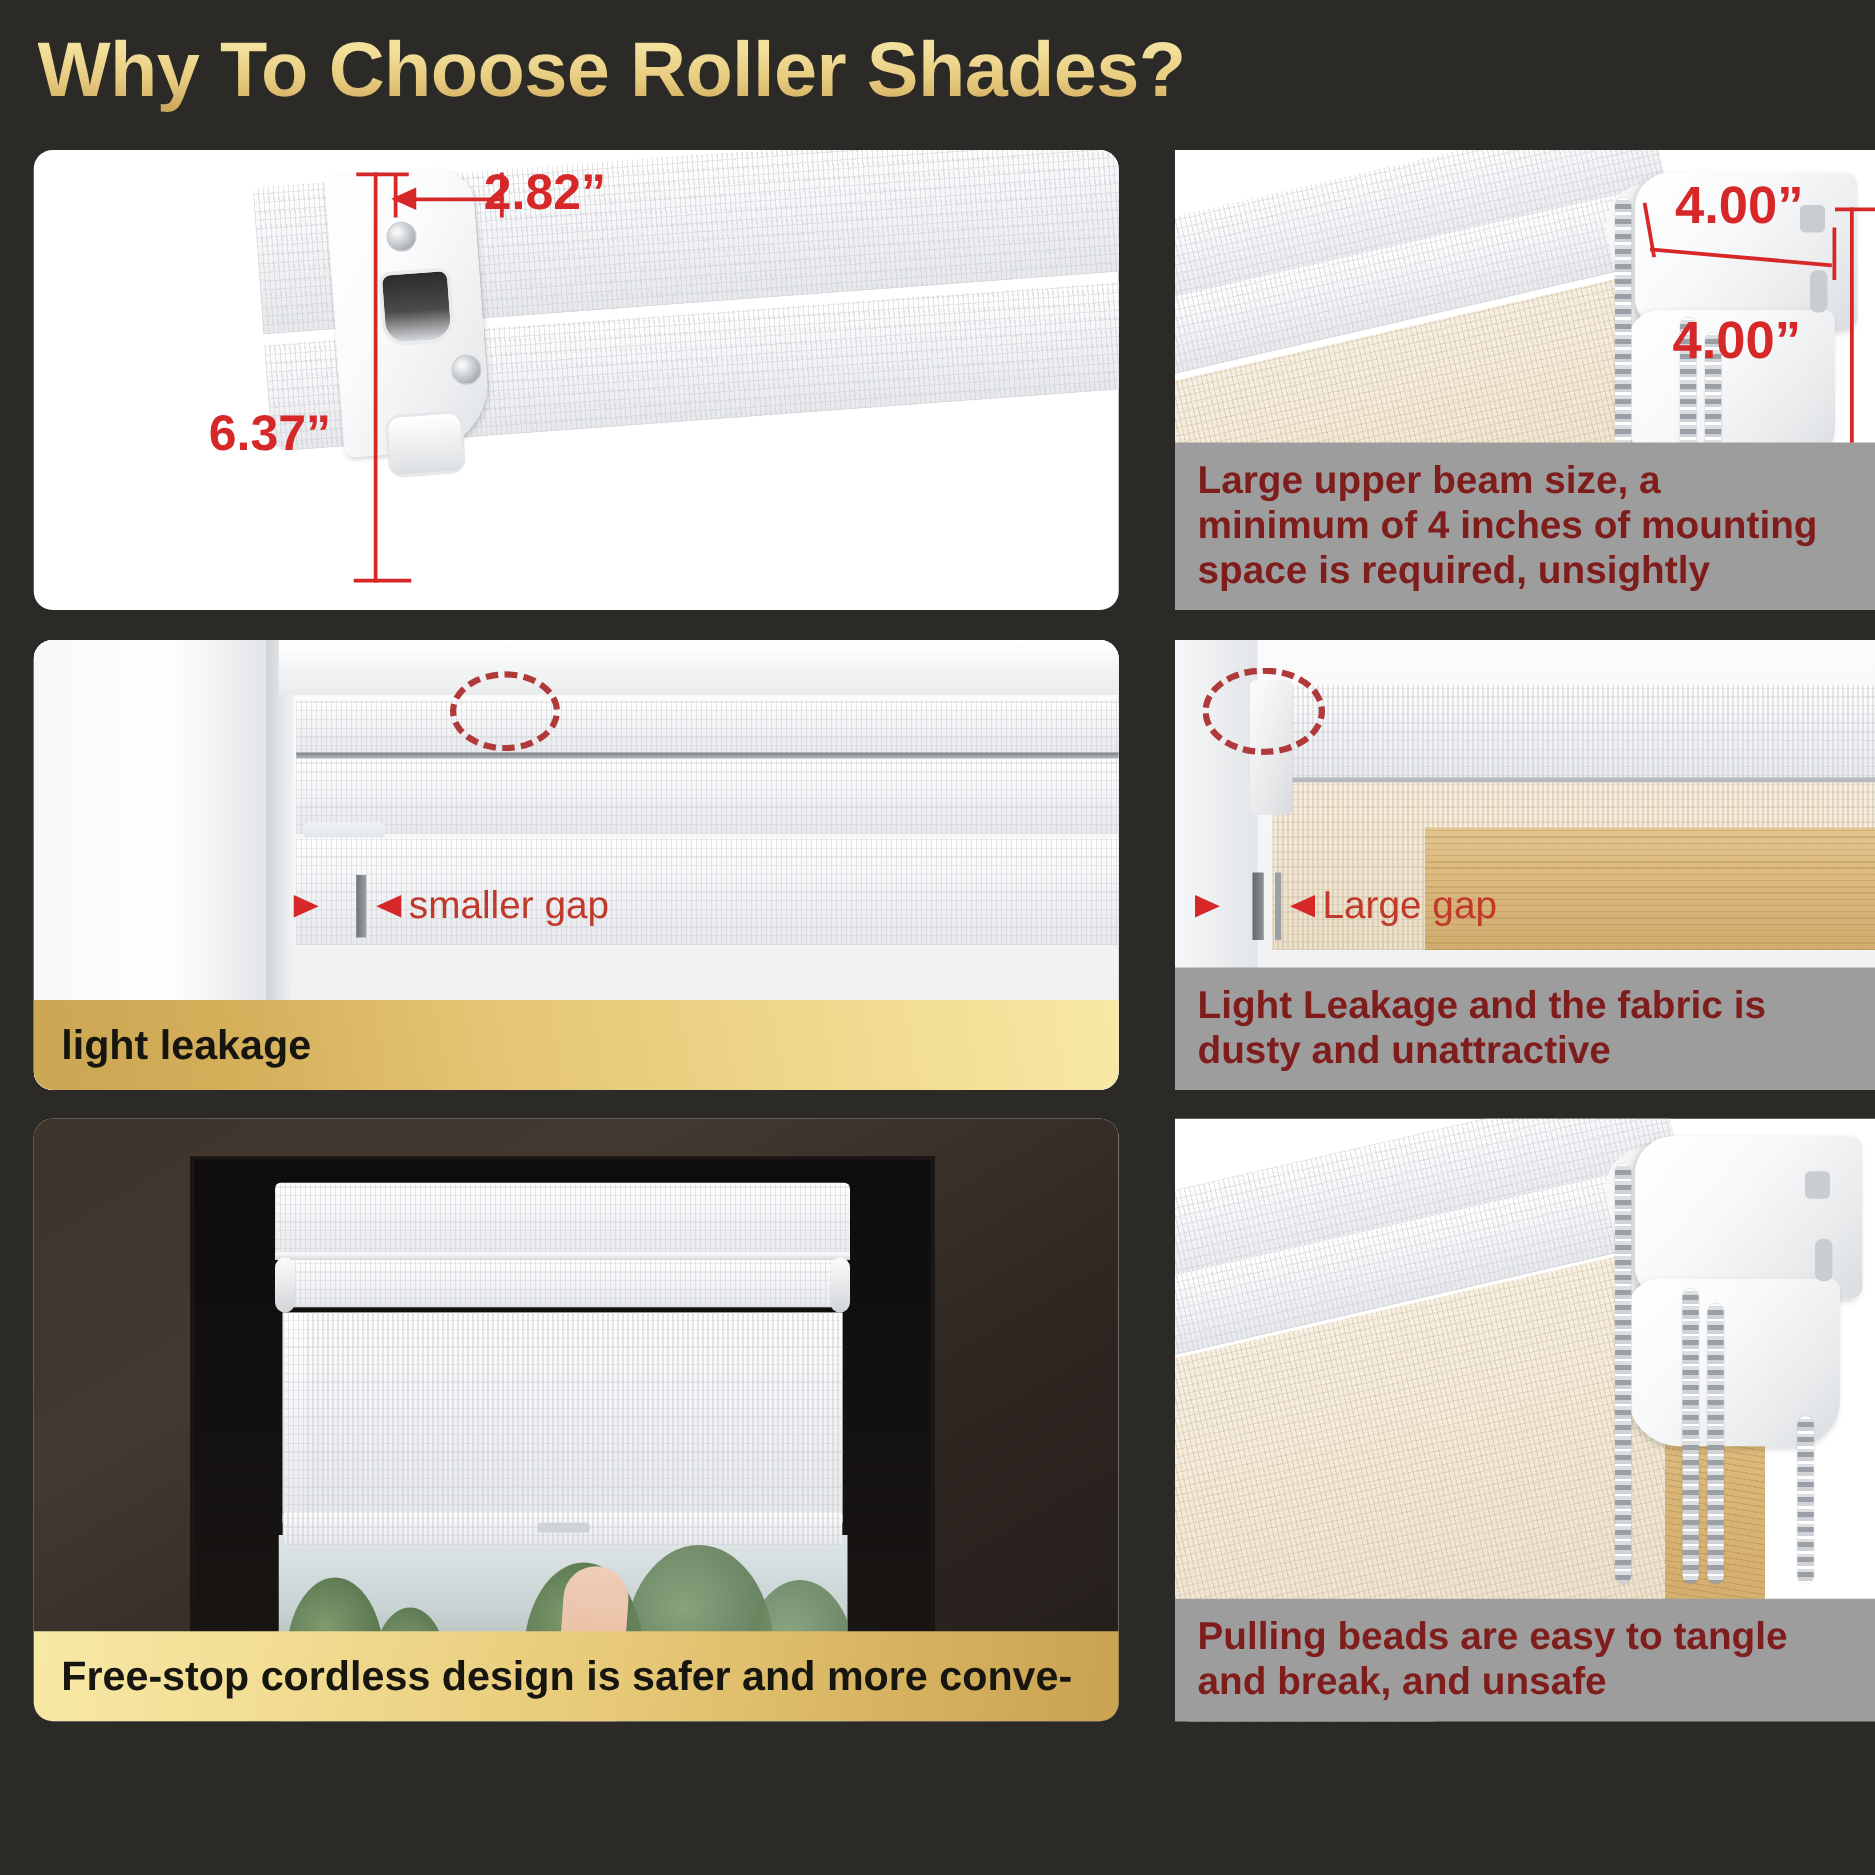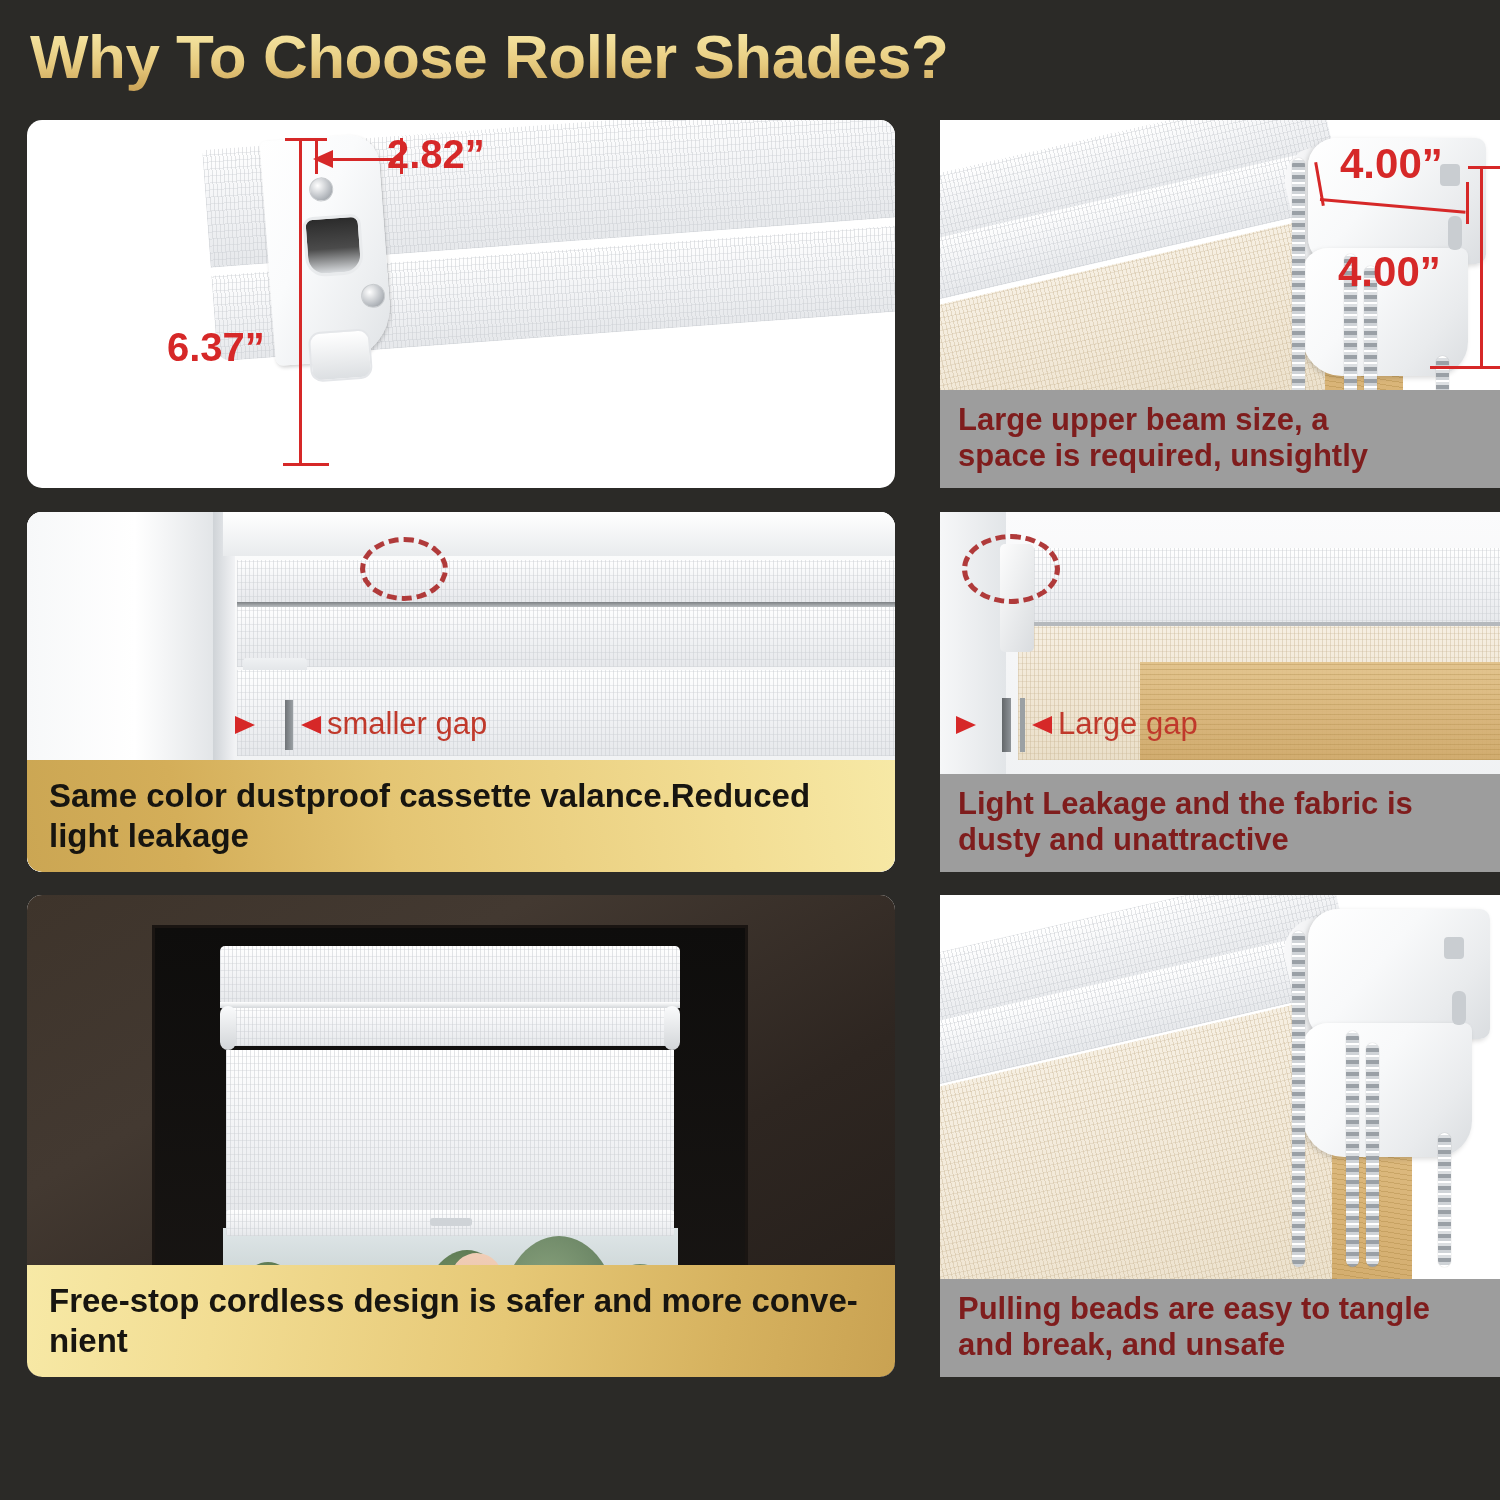--- a/index.html
+++ b/index.html
@@ -209,20 +209,21 @@
       <div class="dim-lbl" style="left:400px;top:20px;font-size:42px;">4.00”</div>
 
       <div class="dim-line dim-v" style="left:540px;top:46px;height:202px;"></div>
       <div class="tick-h" style="left:528px;top:46px;width:42px;"></div>
       <div class="tick-h" style="left:490px;top:246px;width:80px;"></div>
       <div class="dim-lbl" style="left:398px;top:128px;font-size:42px;">4.00”</div>
     </div>
 
     <div class="cap grey">
       <span class="line">Large upper beam size, a</span>
+      <span class="line">minimum of 4 inches of mounting</span>
       <span class="line">space is required, unsightly</span>
     </div>
   </div>
 
   <div class="panel left c-left r2">
     <div class="art">
 
       <div style="position:absolute;left:0;top:0;right:0;bottom:0;background:linear-gradient(180deg,#fdfdfd,#eceef0);"></div>
       <div style="position:absolute;left:0;top:0;width:196px;height:100%;background:linear-gradient(90deg,#f7f8f9 0%,#ffffff 55%,#dfe2e5 100%);"></div>
       <div style="position:absolute;left:186px;top:0;width:22px;height:100%;background:linear-gradient(90deg,#cfd3d7,#f2f3f5);"></div>
@@ -236,21 +237,20 @@
 
       <div class="dashed-ellipse" style="left:333px;top:25px;width:78px;height:54px;"></div>
 
       <div style="position:absolute;left:258px;top:188px;width:8px;height:50px;background:linear-gradient(90deg,#6f7377,#9aa0a4);"></div>
       <div class="arrow-r" style="left:208px;top:204px;"></div>
       <div class="arrow-l" style="left:274px;top:204px;"></div>
       <div class="gap-lbl" style="left:300px;top:194px;">smaller gap</div>
     </div>
 
     <div class="cap gold rev">
-      <span class="line">Same color dustproof cassette valance.Reduced</span>
       <span class="line">light leakage</span>
     </div>
   </div>
 
   <div class="panel right c-right r2">
     <div class="art">
       <div style="position:absolute;left:0;top:0;right:0;bottom:0;background:linear-gradient(180deg,#fbfbfc,#eceef0);"></div>
       <div style="position:absolute;left:0;top:0;width:66px;height:100%;background:linear-gradient(90deg,#f6f7f8,#e2e5e8);"></div>
 
       <div class="fabric-white" style="position:absolute;left:70px;top:36px;right:0;height:80px;border-radius:0 0 6px 6px;"></div>
@@ -299,21 +299,20 @@
           <div style="position:absolute;left:444px;top:60px;width:16px;height:44px;background:linear-gradient(180deg,#fafbfc,#d2d5d8);border-radius:8px;"></div>
           <div class="body5 fabric-white"></div>
           <div class="rail5 fabric-white"></div>
           <div style="position:absolute;left:210px;top:272px;width:42px;height:8px;background:#cfd3d7;border-radius:3px;"></div>
         </div>
       </div>
     </div>
 
     <div class="cap gold">
       <span class="line">Free-stop cordless design is safer and more conve-</span>
-      <span class="line">nient</span>
     </div>
   </div>
 
   <div class="panel right c-right r3">
     <div class="art">
 
       <div class="fabric-white" style="position:absolute;left:-40px;top:66px;width:440px;height:78px;transform:rotate(-13deg);transform-origin:left top;border-radius:6px;"></div>
       <div class="fabric-white" style="position:absolute;left:-46px;top:136px;width:446px;height:62px;transform:rotate(-13deg);transform-origin:left top;"></div>
       <div class="fabric-beige" style="position:absolute;left:-54px;top:204px;width:440px;height:330px;transform:rotate(-13deg);transform-origin:left top;"></div>
       <div class="fabric-gold" style="position:absolute;left:392px;top:160px;width:80px;height:300px;transform:skewY(9deg);"></div>

